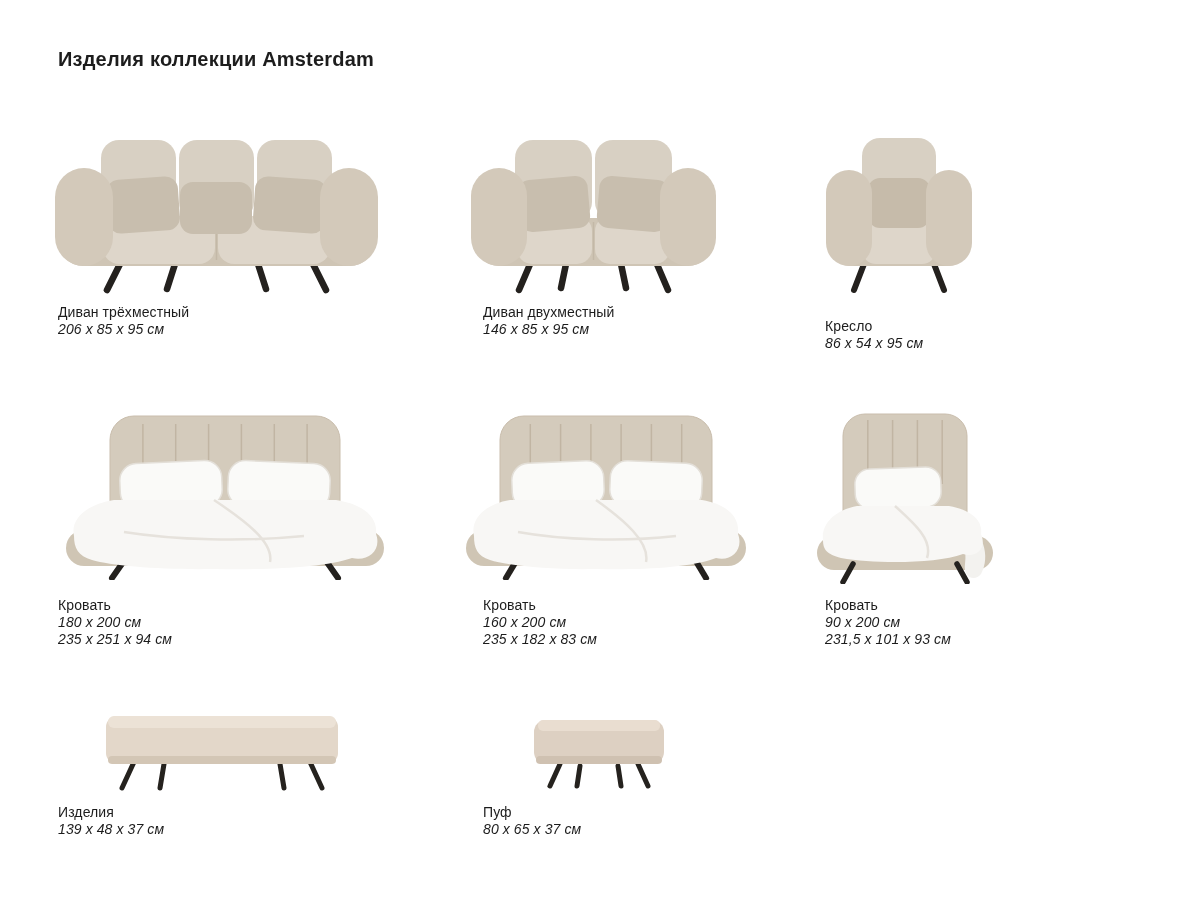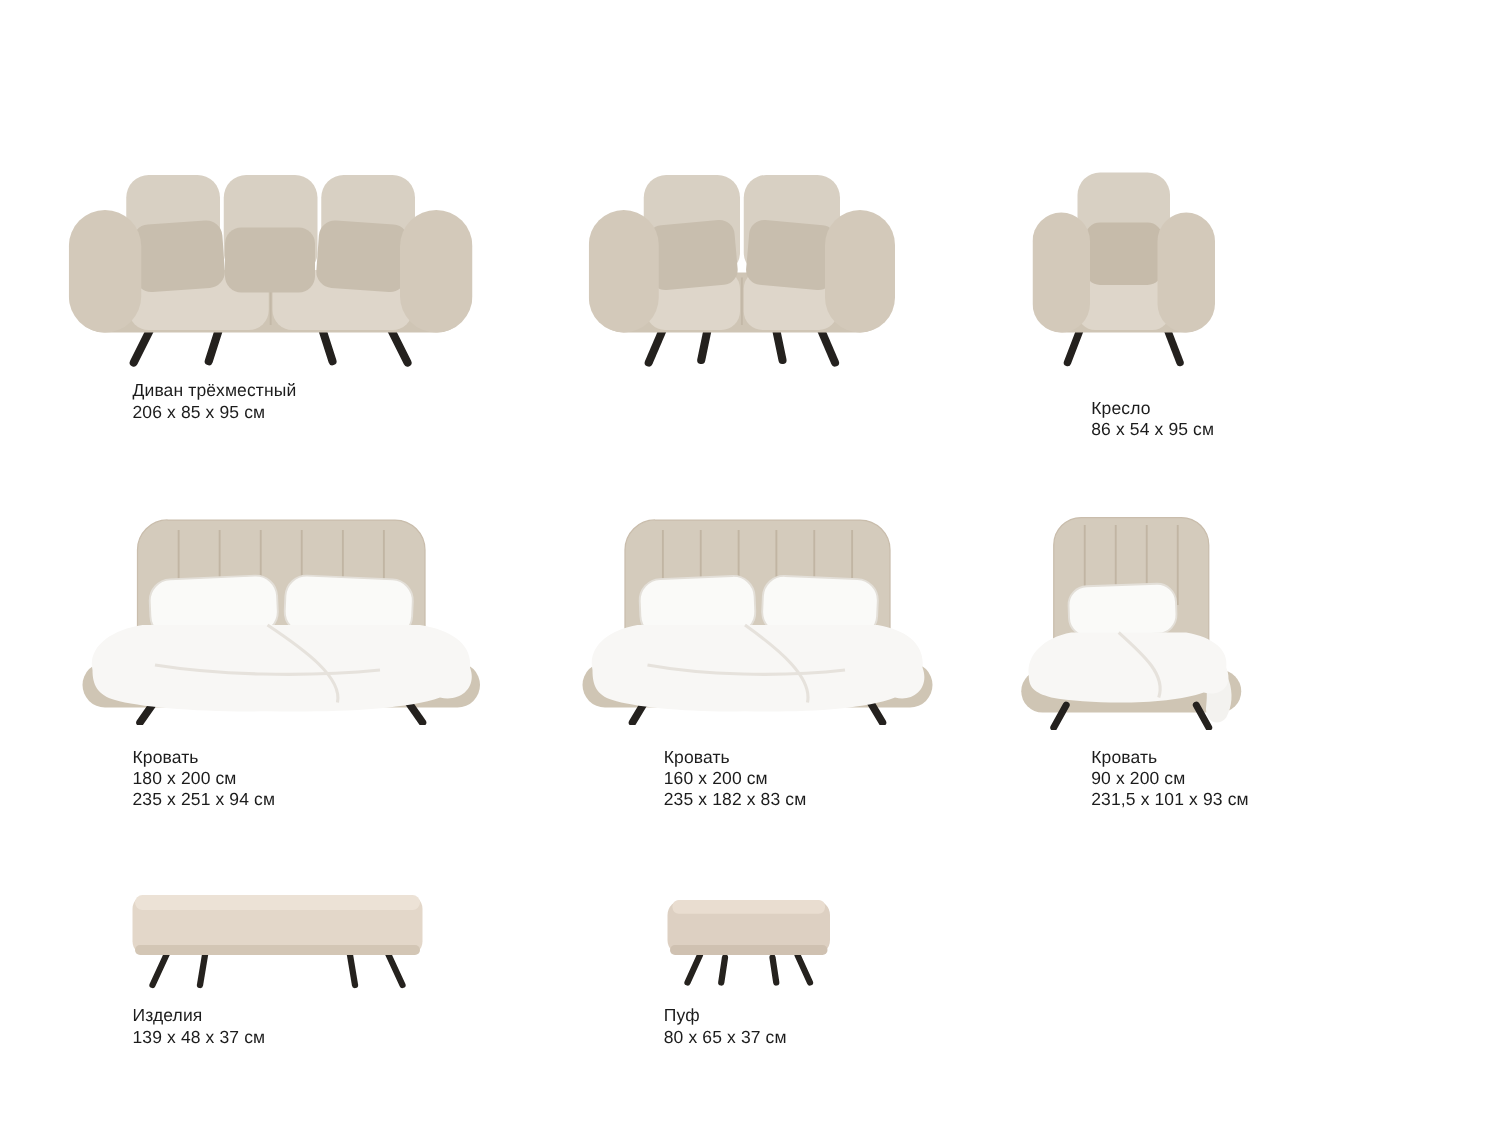--- a/index.html
+++ b/index.html
@@ -4,23 +4,23 @@
 <style>
   * { margin:0; padding:0; box-sizing:border-box; }
   html, body { width:1200px; height:900px; background:#ffffff; }
   body { font-family:"Liberation Sans", sans-serif; color:#1c1c1c; position:relative; overflow:hidden; }
   .canvas { position:absolute; left:0; top:0; width:1200px; height:900px; background:#ffffff; }
   .page-title {
     position:absolute; left:58px; top:48px;
     font-size:20px; font-weight:700; letter-spacing:0.2px; color:#1d1d1d;
   }
   .img { position:absolute; }
-  .label { position:absolute; font-size:14px; line-height:17px; color:#1c1c1c; letter-spacing:0.1px;margin-left:48px; }
+  .label { position:absolute; font-size:14px; line-height:17px; color:#1c1c1c; letter-spacing:0.1px; }
   .label .pname { font-weight:400; }
-  .label .pdim { font-weight:400; }
+  .label .pdim { font-weight:400;font-style:italic; }
 
   
   .img-1 { left:55px;  top:124px; width:323px; height:170px; }
   .img-2 { left:471px; top:124px; width:245px; height:170px; }
   .img-3 { left:826px; top:124px; width:146px; height:170px; }
   .img-4 { left:64px;  top:412px; width:322px; height:168px; }
   .img-5 { left:464px; top:412px; width:284px; height:168px; }
   .img-6 { left:815px; top:412px; width:180px; height:172px; }
   .img-7 { left:100px; top:710px; width:244px; height:82px; }
   .img-8 { left:524px; top:716px; width:150px; height:74px; }
@@ -33,20 +33,21 @@
   .lbl-5 { left:483px; top:597px; }
   .lbl-6 { left:825px; top:597px; }
   .lbl-7 { left:58px;  top:804px; }
   .lbl-8 { left:483px; top:804px; }
 </style>
 </head>
 <body>
 
 <div class="canvas">
 
+  <div class="page-title">Изделия коллекции Amsterdam</div>
 
   <svg class="img img-1" viewBox="0 0 323 170">
     <g stroke="#24211e" stroke-width="6.5" stroke-linecap="round">
       <line x1="120" y1="140" x2="112" y2="165"></line>
       <line x1="203" y1="140" x2="211" y2="165"></line>
       <line x1="66" y1="138" x2="52" y2="166"></line>
       <line x1="257" y1="138" x2="271" y2="166"></line>
     </g>
     <g fill="#d8d0c3">
       <rect x="46" y="16" width="75" height="80" rx="18"></rect>
@@ -204,20 +205,24 @@
     </g>
     <rect x="10" y="4" width="130" height="44" rx="12" fill="#ddd0c2"></rect>
     <rect x="12" y="40" width="126" height="8" rx="4" fill="#cfc1b1"></rect>
     <rect x="14" y="4" width="122" height="11" rx="5" fill="#e9ddd0"></rect>
   </svg>
 
   <div class="label lbl-1">
     <div class="pname">Диван трёхместный</div>
     <div class="pdim">206 x 85 x 95 см</div>
   </div>
+  <div class="label lbl-2">
+    <div class="pname">Диван двухместный</div>
+    <div class="pdim">146 x 85 x 95 см</div>
+  </div>
   <div class="label lbl-3">
     <div class="pname">Кресло</div>
     <div class="pdim">86 x 54 x 95 см</div>
   </div>
   <div class="label lbl-4">
     <div class="pname">Кровать</div>
     <div class="pdim">180 x 200 см</div>
     <div class="pdim">235 x 251 x 94 см</div>
   </div>
   <div class="label lbl-5">

